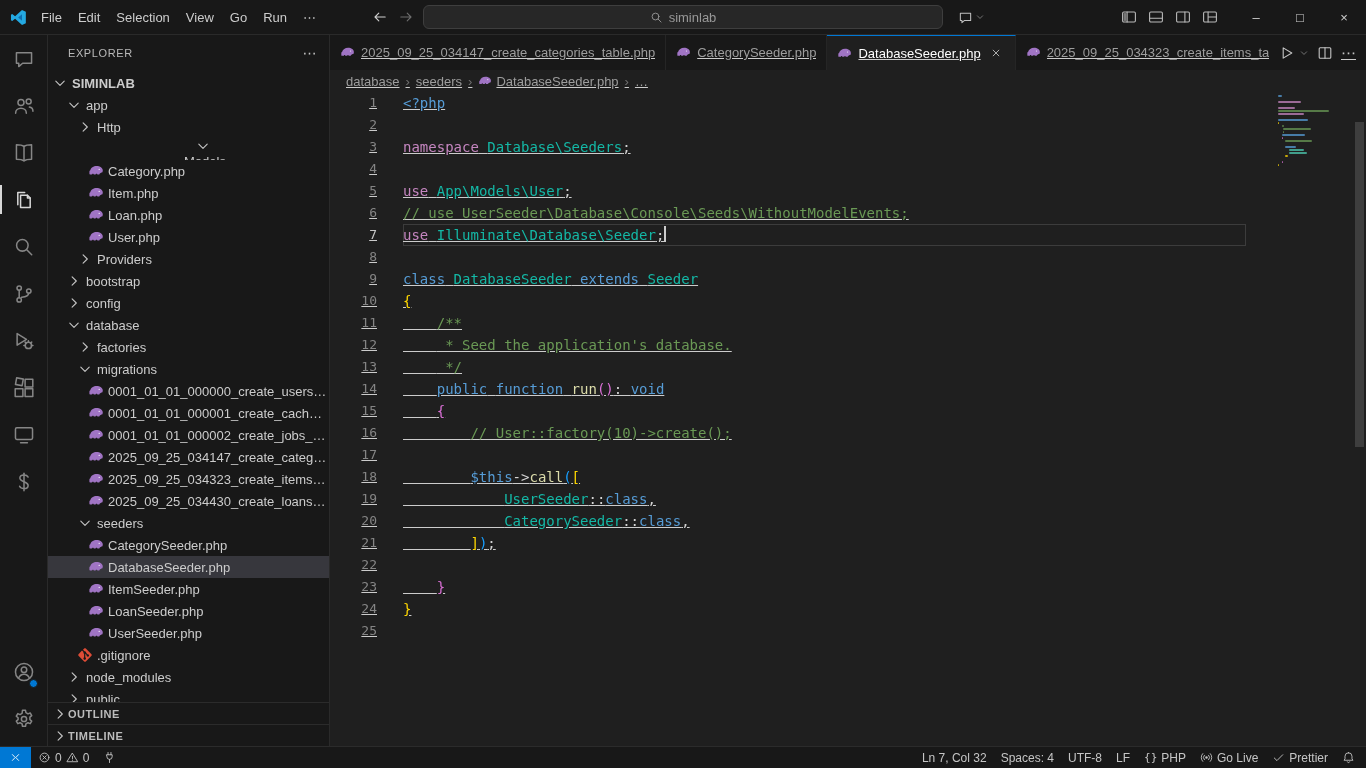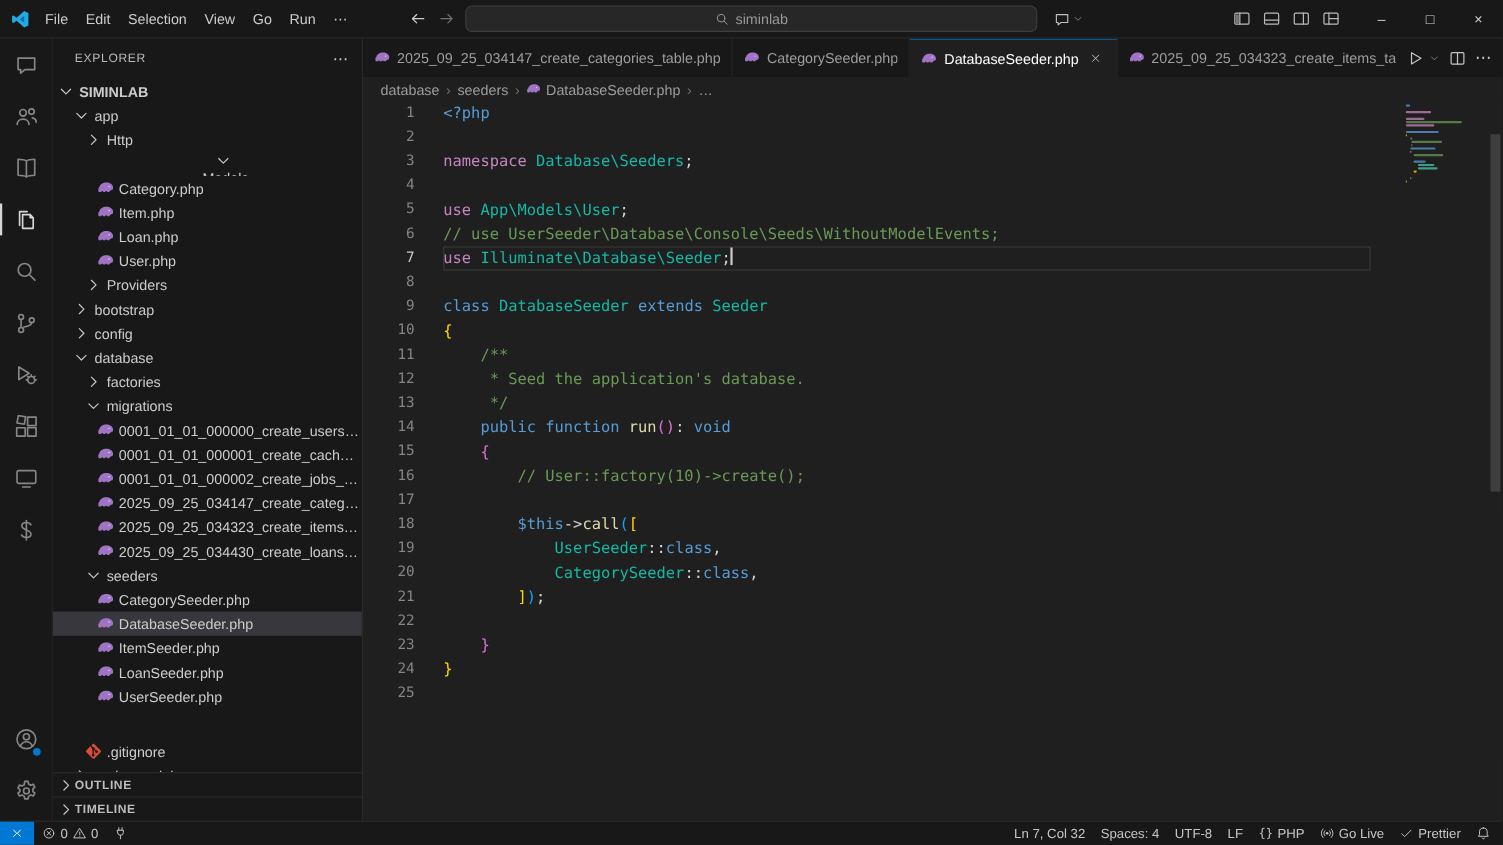--- a/index.html
+++ b/index.html
@@ -50,21 +50,21 @@
   .trow .tw{width:16px;height:16px;color:#c5c5c5;}
   .trow .fi{width:16px;height:16px;}
   .trow .lbl{margin-left:4px;overflow:hidden;text-overflow:ellipsis;}
   .trow.sel{background:#37373d;}
   .trow.root{font-weight:700;padding-left:4px;font-size:13px;}
   .sections{flex:0 0 auto;}
   .sec{height:22px;display:flex;align-items:center;border-top:1px solid #2b2b2b;font-size:11px;font-weight:700;letter-spacing:.5px;color:#bcbcbc;padding-left:4px;cursor:pointer;}
   .sec .tw{width:16px;height:16px;color:#c5c5c5;}
 
   
-  .editor{flex:1;display:flex;flex-direction:column;min-width:0;background:#1f1f1f;}
+  .editor{flex:1;display:flex;flex-direction:column;min-width:0;background:#1f1f1f;text-decoration:underline;}
   .tabbar{height:35px;background:#181818;display:flex;flex:0 0 35px;}
   .tabs{flex:1;display:flex;min-width:0;overflow:hidden;}
   .tab{display:flex;align-items:center;gap:6px;padding:0 10px;height:35px;border-right:1px solid #252525;
     color:#9d9d9d;font-size:13px;flex:0 0 auto;max-width:345px;cursor:pointer;}
   .tab .fi{width:15px;height:15px;}
   .tab-label{white-space:nowrap;overflow:hidden;}
   .tab.active{background:#1f1f1f;color:#ffffff;border-top:1px solid #0078d4;}
   .tab-close{width:18px;height:18px;display:flex;align-items:center;justify-content:center;color:#cccccc;border-radius:3px;}
   .tab-close .icon{width:12px;height:12px;}
   .editor-actions{display:flex;align-items:center;gap:8px;padding:0 10px;color:#c5c5c5;flex:0 0 auto;}
@@ -524,21 +524,21 @@
           </div>
           <div class="trow" style="padding-left: 40px;">
             <span class="icon fi">
               <svg viewBox="0 0 16 16" fill="none" stroke="currentColor" stroke-width="1.1" stroke-linecap="round" stroke-linejoin="round">
                 <path fill="#a074c4" stroke="none" d="M14.2 9.6c.4-.6.6-1.3.6-2C14.8 4.8 12 3 8.6 3 5.5 3 2.8 4.8 2.3 7.3c-.5.2-.9.7-.9 1.3v2.2c0 .4.3.7.7.7h1.6c.4 0 .7-.3.7-.7v-.1h1v.1c0 .4.3.7.7.7h1.2c.4 0 .7-.3.7-.7v-.1h1v.1c0 .4.3.7.7.7h1.3c.4 0 .7-.3.7-.7v-.2c.8-.2 1.4-.6 1.7-1z"></path>
                 <circle cx="11.2" cy="6.4" r=".65" fill="#f0eaf7" stroke="none"></circle>
               </svg>
             </span>
             <span class="lbl">UserSeeder.php</span>
           </div>
-          <div class="trow" style="padding-left: 29px; margin-top: 28px;">
+          <div class="trow" style="padding-left: 29px;">
             <span class="icon fi">
               <svg viewBox="0 0 16 16" fill="none" stroke="currentColor" stroke-width="1.1" stroke-linecap="round" stroke-linejoin="round">
                 <path fill="#de4c36" stroke="none" d="M14.5 7.2 8.8 1.5c-.4-.4-1.2-.4-1.6 0l-1.2 1.2 1.5 1.5c.9-.3 1.9.6 1.6 1.6l1.4 1.4c1-.3 1.9.7 1.5 1.7-.3.9-1.5 1.1-2.1.4-.4-.4-.5-.9-.3-1.4L8.3 6.7v3.6c.7.4.9 1.3.4 1.9-.5.7-1.5.7-2 0-.5-.6-.3-1.5.4-1.9V6.7c-.6-.3-.9-1-.6-1.7L5 3.5 1.5 7.2c-.4.4-.4 1.2 0 1.6l5.7 5.7c.4.4 1.2.4 1.6 0l5.7-5.7c.4-.5.4-1.2 0-1.6z"></path>
               </svg>
             </span>
             <span class="lbl">.gitignore</span>
           </div>
           <div class="trow" style="padding-left: 18px;">
             <span class="icon tw">
               <svg viewBox="0 0 16 16" fill="none" stroke="currentColor" stroke-width="1.1" stroke-linecap="round" stroke-linejoin="round">

